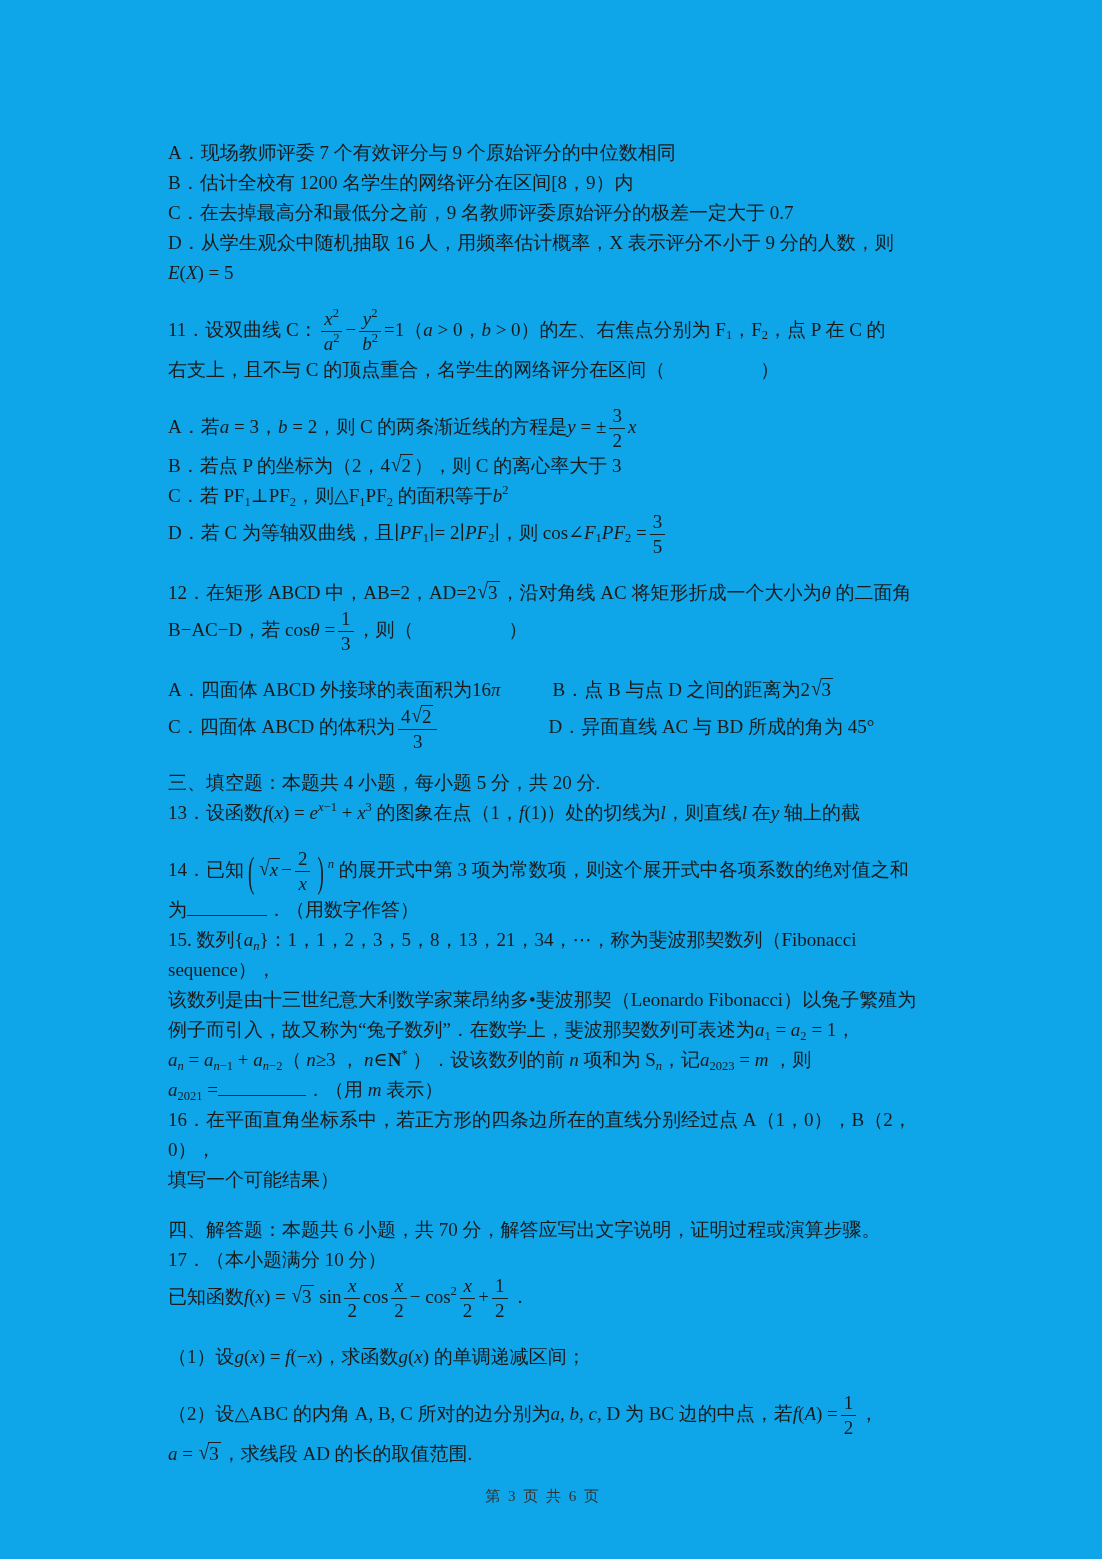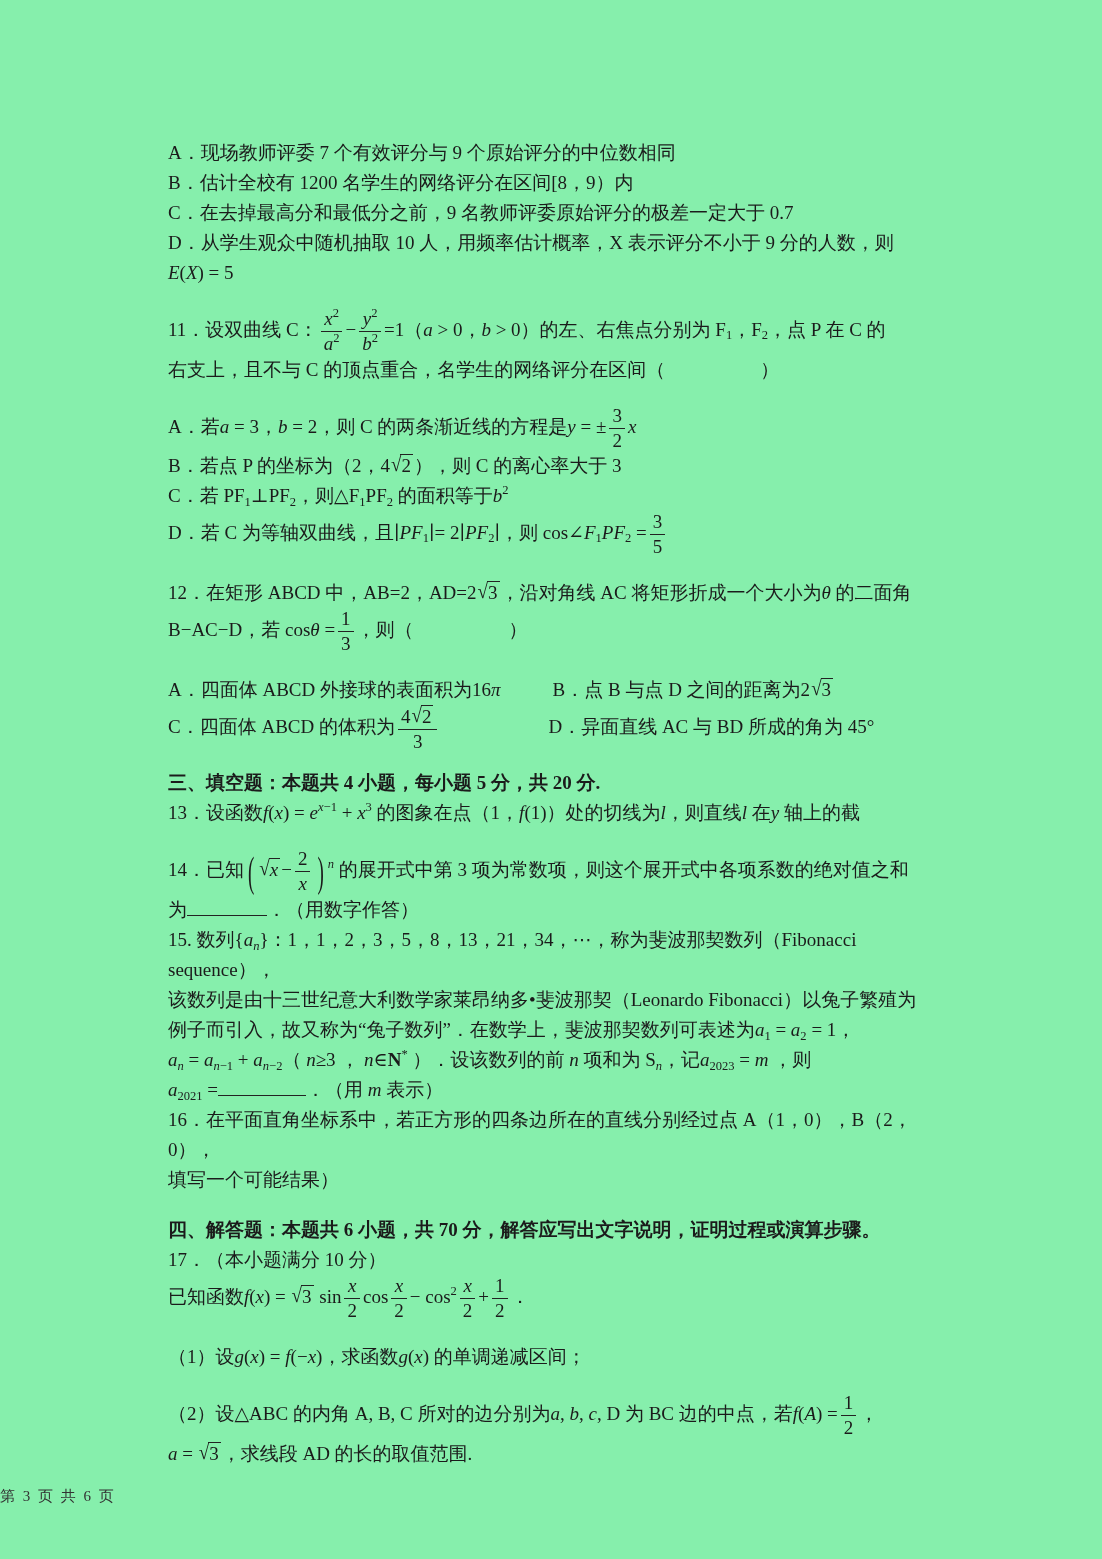--- a/index.html
+++ b/index.html
@@ -4,24 +4,24 @@
 <style>
   html,body { margin:0; padding:0; }
   body {
     width:1102px; height:1559px;
     background:#ffffff;
     color:#1b1b1b;
     font-family:"Liberation Serif","DejaVu Serif",serif;
     font-size:19px;
     overflow:hidden;
   }
-  .page { position:relative; width:1102px; height:1559px; background:#86efac; }
+  .page { position:relative; width:1102px; height:1559px; background:#0ea5e9; }
   .content { position:absolute; left:168px; top:138px; width:778px; }
   .line { line-height:30px; min-height:29px; white-space:normal; }
-  .bold { font-weight:bold; }
+  .bold { font-weight:normal; }
   .mt-sm { margin-top:20px; }
   .mt-lg { margin-top:16px; }
   .mt-xl { margin-top:20px; }
 
   
   .it { font-style:italic; }
   .bd { font-weight:bold; }
   .sup { font-size:0.66em; vertical-align:0.6em; line-height:0; }
   .sub { font-size:0.66em; vertical-align:-0.3em; line-height:0; }
   .frac { display:inline-block; vertical-align:middle; text-align:center; margin:0 3px; }
@@ -29,32 +29,32 @@
   .frac .den { display:block; padding:1px 3px 0; line-height:1.15; }
   .sqrt { display:inline-block; white-space:nowrap; margin:0 1px; }
   .rad { display:inline-block; transform:scaleY(1.12); transform-origin:bottom; }
   .sqbody { display:inline-block; border-top:1.4px solid #222; padding:0 2px 0 1px; margin-left:-1px; line-height:1.15; }
   .bigp { display:inline-block; transform:scaleY(2.25); transform-origin:center; margin:0 4px; font-weight:400; vertical-align:middle; }
   .blank { display:inline-block; border-bottom:1.4px solid #222; height:1.05em; vertical-align:baseline; }
   .gap { display:inline-block; height:1px; }
 
   .footer {
     position:absolute; left:0; top:1487px; width:1086px;
-    font-size:15px; color:#333; letter-spacing:2px;
+    text-align:center; font-size:15px; color:#333; letter-spacing:2px;
   }
 </style>
 </head>
 <body>
 
 <div class="page">
   <div class="content">
     <div class="line">A．现场教师评委 7 个有效评分与 9 个原始评分的中位数相同</div>
     <div class="line">B．估计全校有 1200 名学生的网络评分在区间[8，9）内</div>
     <div class="line">C．在去掉最高分和最低分之前，9 名教师评委原始评分的极差一定大于 0.7</div>
-    <div class="line">D．从学生观众中随机抽取 10 人，用频率估计概率，X 表示评分不小于 9 分的人数，则</div>
+    <div class="line">D．从学生观众中随机抽取 16 人，用频率估计概率，X 表示评分不小于 9 分的人数，则</div>
     <div class="line"><span class="it">E</span>(<span class="it">X</span>) = 5</div>
     <div class="line mt-sm">11．设双曲线 C：<span class="frac"><span class="num"><span class="it">x</span><span class="sup">2</span></span><span class="den"><span class="it">a</span><span class="sup">2</span></span></span>−<span class="frac"><span class="num"><span class="it">y</span><span class="sup">2</span></span><span class="den"><span class="it">b</span><span class="sup">2</span></span></span>=1（<span class="it">a</span> &gt; 0，<span class="it">b</span> &gt; 0）的左、右焦点分别为 F<span class="sub">1</span>，F<span class="sub">2</span>，点 P 在 C 的</div>
     <div class="line">右支上，且不与 C 的顶点重合，名学生的网络评分在区间（　　　　　）</div>
     <div class="line mt-sm">A．若<span class="it">a</span> = 3，<span class="it">b</span> = 2，则 C 的两条渐近线的方程是<span class="it">y</span> = ±<span class="frac"><span class="num">3</span><span class="den">2</span></span><span class="it">x</span></div>
     <div class="line">B．若点 P 的坐标为（2，4<span class="sqrt"><span class="rad">√</span><span class="sqbody">2</span></span>），则 C 的离心率大于 3</div>
     <div class="line">C．若 PF<span class="sub">1</span>⊥PF<span class="sub">2</span>，则△F<span class="sub">1</span>PF<span class="sub">2</span> 的面积等于<span class="it">b</span><span class="sup">2</span></div>
     <div class="line">D．若 C 为等轴双曲线，且∣<span class="it">PF</span><span class="sub">1</span>∣= 2∣<span class="it">PF</span><span class="sub">2</span>∣，则 cos∠<span class="it">F</span><span class="sub">1</span><span class="it">PF</span><span class="sub">2</span> =<span class="frac"><span class="num">3</span><span class="den">5</span></span></div>
     <div class="line mt-sm">12．在矩形 ABCD 中，AB=2，AD=2<span class="sqrt"><span class="rad">√</span><span class="sqbody">3</span></span>，沿对角线 AC 将矩形折成一个大小为<span class="it">θ</span> 的二面角</div>
     <div class="line">B−AC−D，若 cos<span class="it">θ</span> =<span class="frac"><span class="num">1</span><span class="den">3</span></span>，则（　　　　　）</div>
     <div class="line mt-sm">A．四面体 ABCD 外接球的表面积为16<span class="it">π</span><span class="gap" style="width: 52px;"></span>B．点 B 与点 D 之间的距离为2<span class="sqrt"><span class="rad">√</span><span class="sqbody">3</span></span></div>

